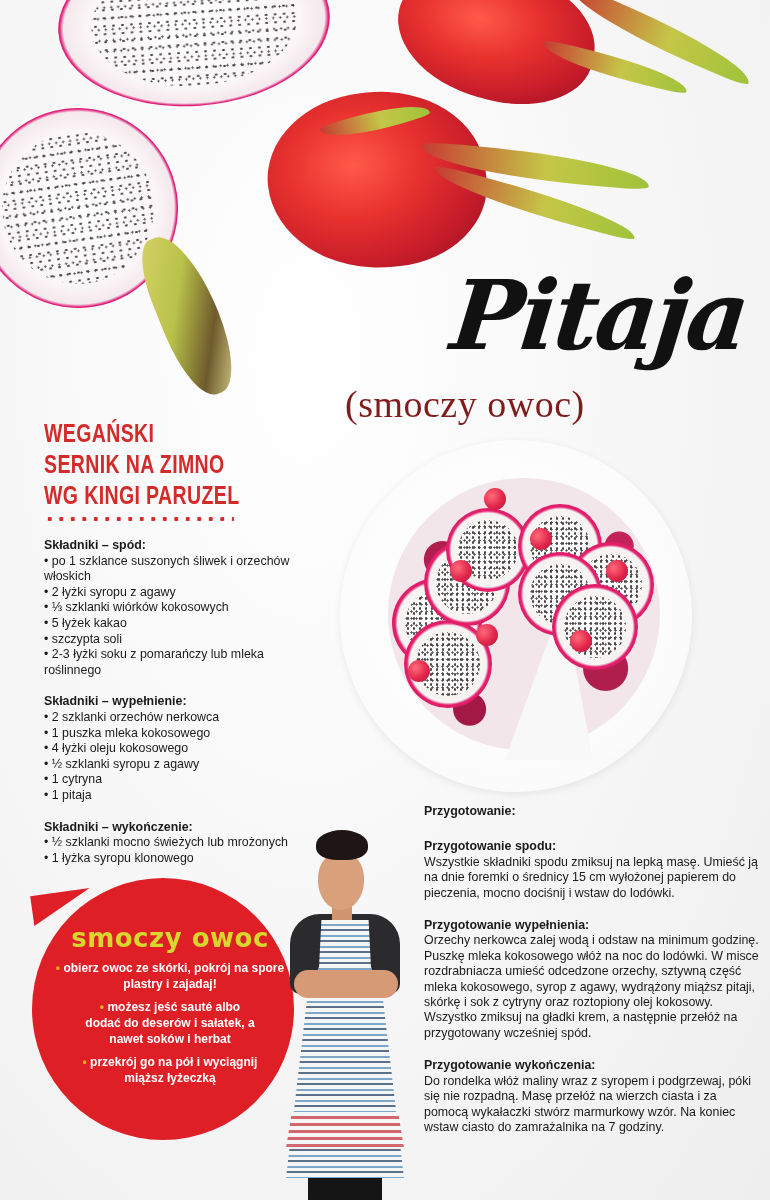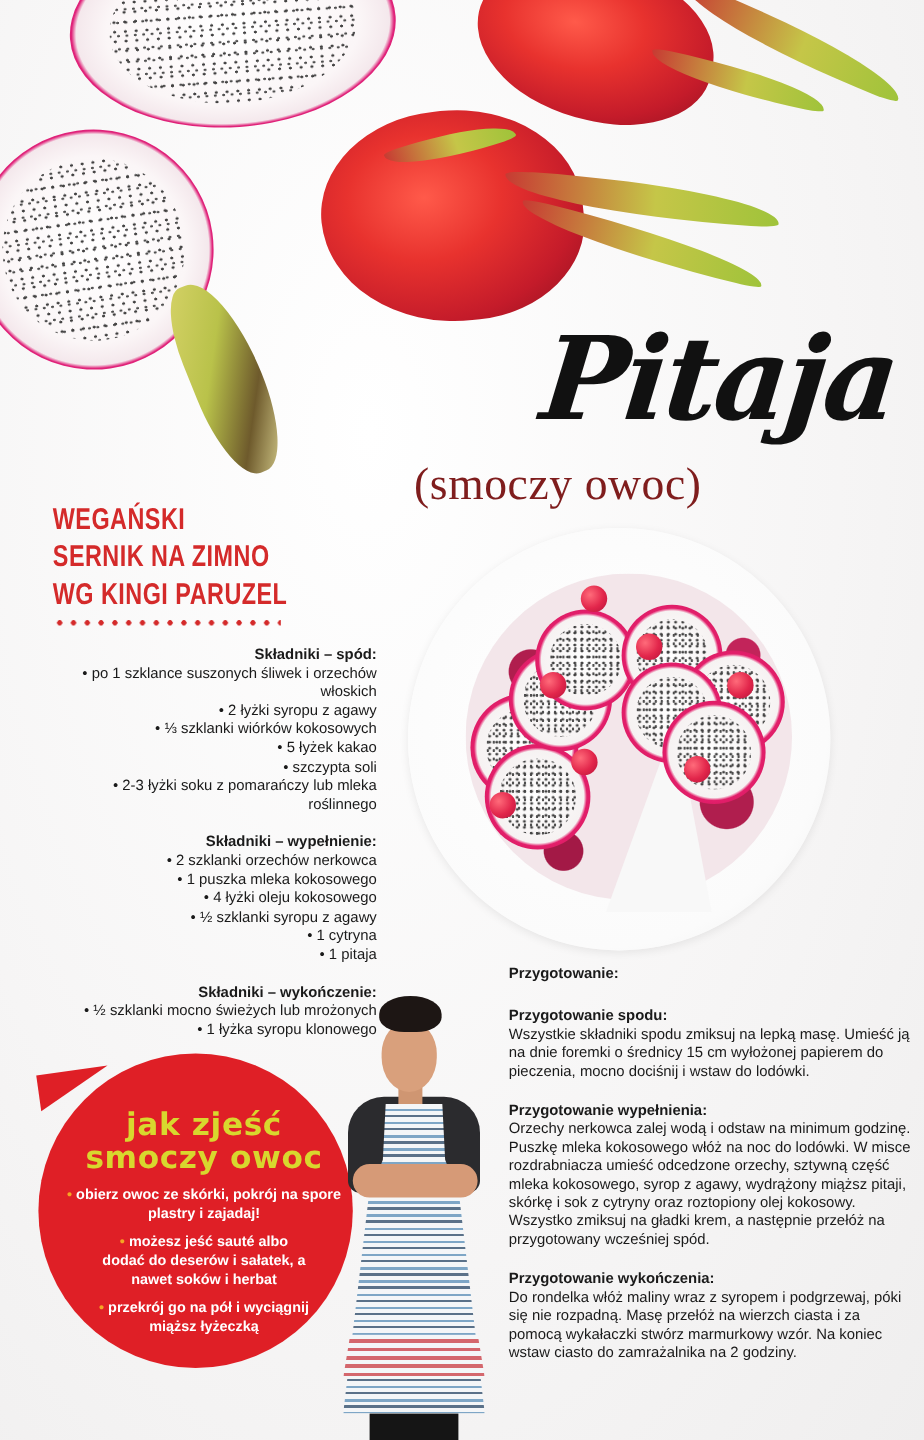--- a/index.html
+++ b/index.html
@@ -64,21 +64,21 @@
     background-image: radial-gradient(circle, #d42a2a 2px, transparent 2.4px);
     background-size: 11.5px 6px;
   }
 
   
   .ingredients {
     position: absolute; left: 44px; top: 538px; width: 270px;
     font-family: "Liberation Sans", sans-serif; font-size: 12.4px; line-height: 15.6px; color: #1a1a1a;
   }
   .ing-title { font-weight: bold; }
-  .ing-group { margin-bottom: 16px; text-align: right; }
+  .ing-group { margin-bottom: 16px; }
   .ing-item::before { content: "• "; }
 
   
   .plate {
     position: absolute; left: 340px; top: 440px; width: 352px; height: 352px; border-radius: 50%;
     background: radial-gradient(circle at 45% 45%, #ffffff 0%, #fbfbfb 70%, #eeeeee 92%, #e2e2e2 100%);
     box-shadow: 0 2px 8px rgba(0,0,0,0.08);
   }
   .cake {
     position: absolute; left: 388px; top: 478px; width: 272px; height: 272px; border-radius: 50%;
@@ -255,29 +255,28 @@
   <div class="prep-block">
     <div class="prep-title">Przygotowanie spodu:</div>
     <div>Wszystkie składniki spodu zmiksuj na lepką masę. Umieść ją na dnie foremki o średnicy 15 cm wyłożonej papierem do pieczenia, mocno dociśnij i wstaw do lodówki.</div>
   </div>
   <div class="prep-block">
     <div class="prep-title">Przygotowanie wypełnienia:</div>
     <div>Orzechy nerkowca zalej wodą i odstaw na minimum godzinę. Puszkę mleka kokosowego włóż na noc do lodówki. W misce rozdrabniacza umieść odcedzone orzechy, sztywną część mleka kokosowego, syrop z agawy, wydrążony miąższ pitaji, skórkę i sok z cytryny oraz roztopiony olej kokosowy. Wszystko zmiksuj na gładki krem, a następnie przełóż na przygotowany wcześniej spód.</div>
   </div>
   <div class="prep-block">
     <div class="prep-title">Przygotowanie wykończenia:</div>
-    <div>Do rondelka włóż maliny wraz z syropem i podgrzewaj, póki się nie rozpadną. Masę przełóż na wierzch ciasta i za pomocą wykałaczki stwórz marmurkowy wzór. Na koniec wstaw ciasto do zamrażalnika na 2 godziny.</div>
+    <div>Do rondelka włóż maliny wraz z syropem i podgrzewaj, póki się nie rozpadną. Masę przełóż na wierzch ciasta i za pomocą wykałaczki stwórz marmurkowy wzór. Na koniec wstaw ciasto do zamrażalnika na 7 godziny.</div>
   </div>
 </div>
 
 <div class="bubble-tail"></div>
 <div class="bubble"></div>
 <div class="bubble-content">
   <div class="bubble-title">
-    <div>jak zjeść</div>
     <div>smoczy owoc</div>
   </div>
   <div class="tips">
     <div class="tip"><span class="tip-bullet">•</span> <span>obierz owoc ze skórki, pokrój na spore plastry i zajadaj!</span></div>
     <div class="tip" style="padding:0 30px;"><span class="tip-bullet">•</span> <span>możesz jeść sauté albo dodać do deserów i sałatek, a nawet soków i herbat</span></div>
     <div class="tip" style="padding:0 22px;"><span class="tip-bullet">•</span> <span>przekrój go na pół i wyciągnij miąższ łyżeczką</span></div>
   </div>
 </div>
 
 <div class="person">

